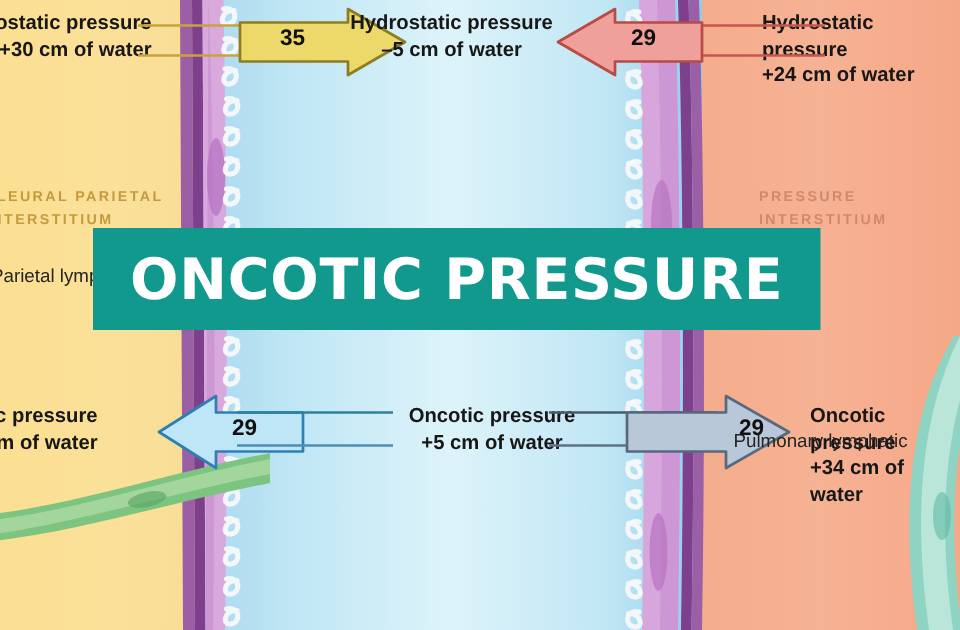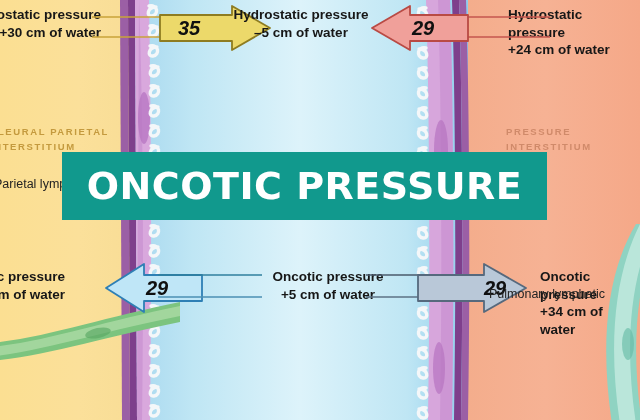--- a/index.html
+++ b/index.html
@@ -40,22 +40,22 @@
   #label-parietal-lymphatic{left:-6px;top:177px;}
   #label-pulmonary-lymphatic{left:489px;top:287px;}
   .ptext{position:absolute;font-size:13.5px;line-height:17.5px;color:#171717;
     white-space:pre-line;font-weight:bold;}
   .ptext.right{text-align:left;}
   .ptext.left{text-align:right;}
   .leaderwrap{position:absolute;}
   .leaderwrap svg{display:block;}
   .arrowwrap{position:absolute;}
   .arrowwrap svg{display:block;overflow:visible;}
-  .aval{position:absolute;font-size:20px;font-weight:bold;color:#101010;
-    text-align:left;font-style:italic;}
+  .aval{position:absolute;font-size:15px;font-weight:bold;color:#101010;
+    text-align:center;}
 
   
   #hydro-left-text{left:-34px;top:6px;}
   #hydro-right-text{left:508px;top:6px;}
   #hydro-left-arrow{left:160px;top:6px;}
   #hydro-left-value{left:178px;top:17px;width:34px;}
   #hydro-right-arrow{left:372px;top:6px;}
   #hydro-right-value{left:412px;top:17px;width:34px;}
   #hydro-left-leader{left:92px;top:14px;}
   #hydro-right-leader{left:420px;top:14px;}

